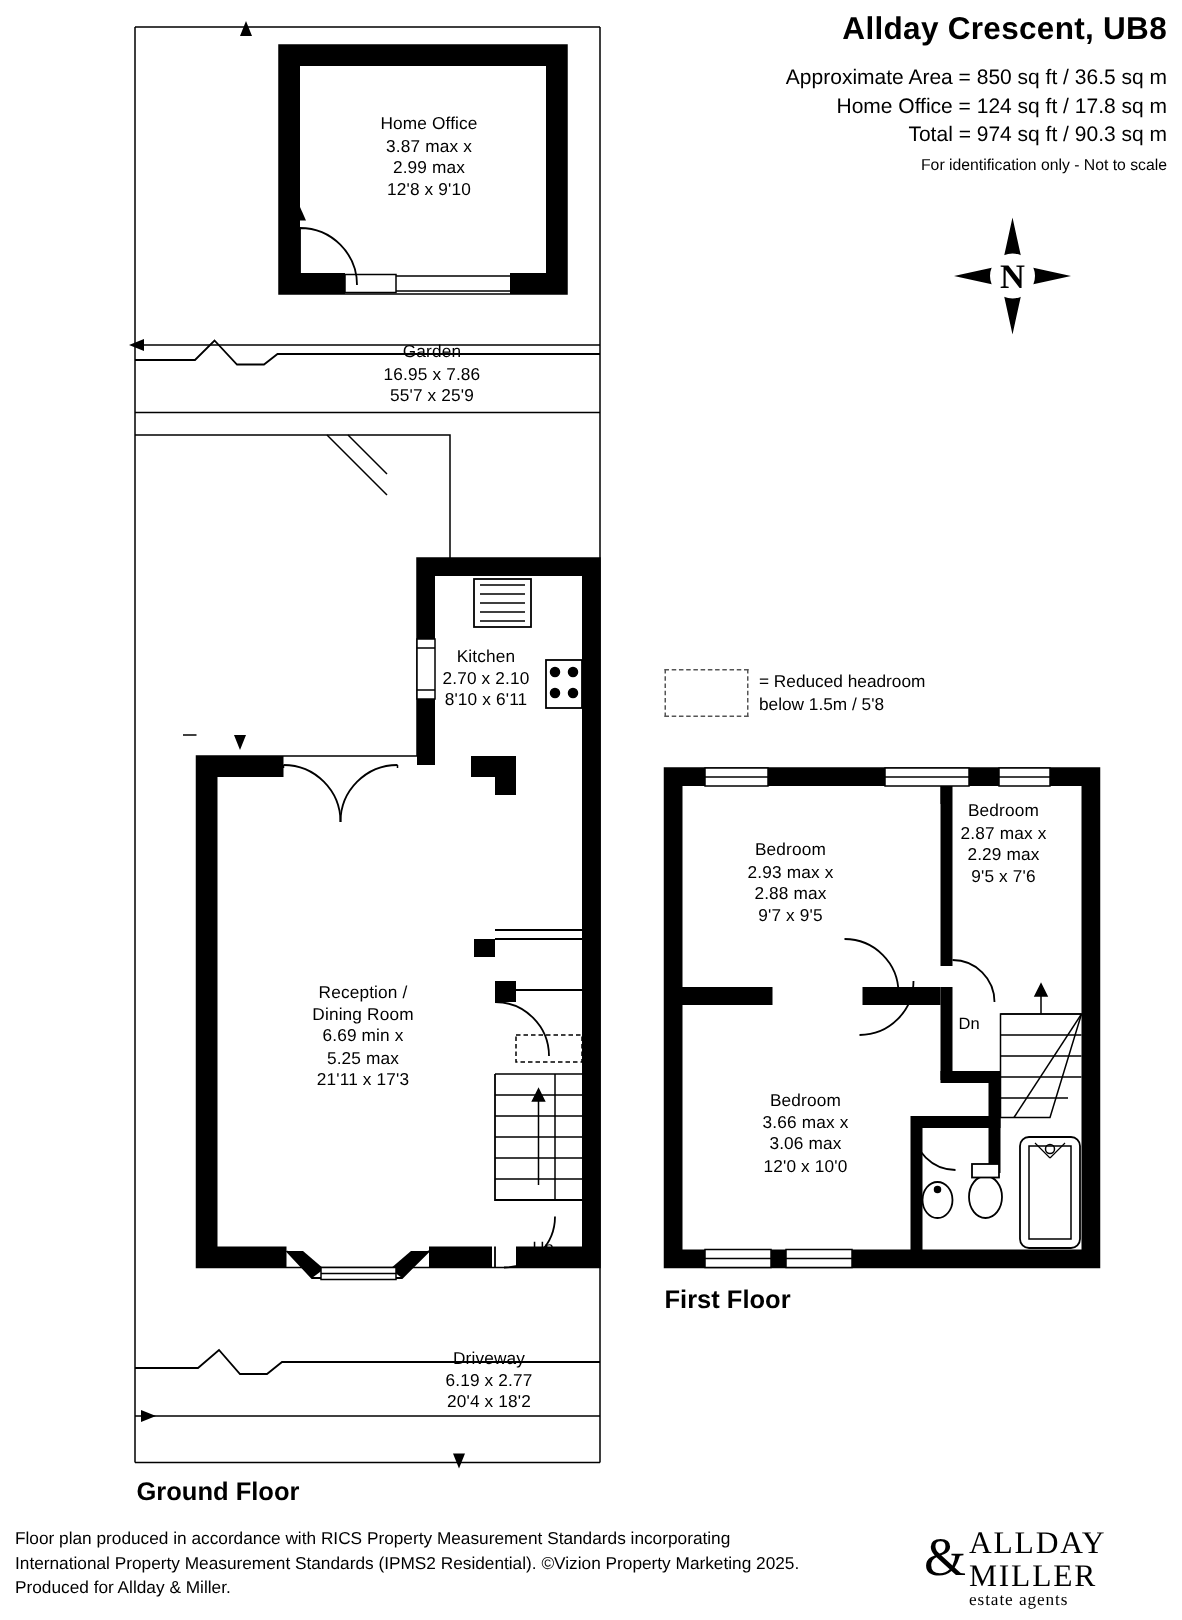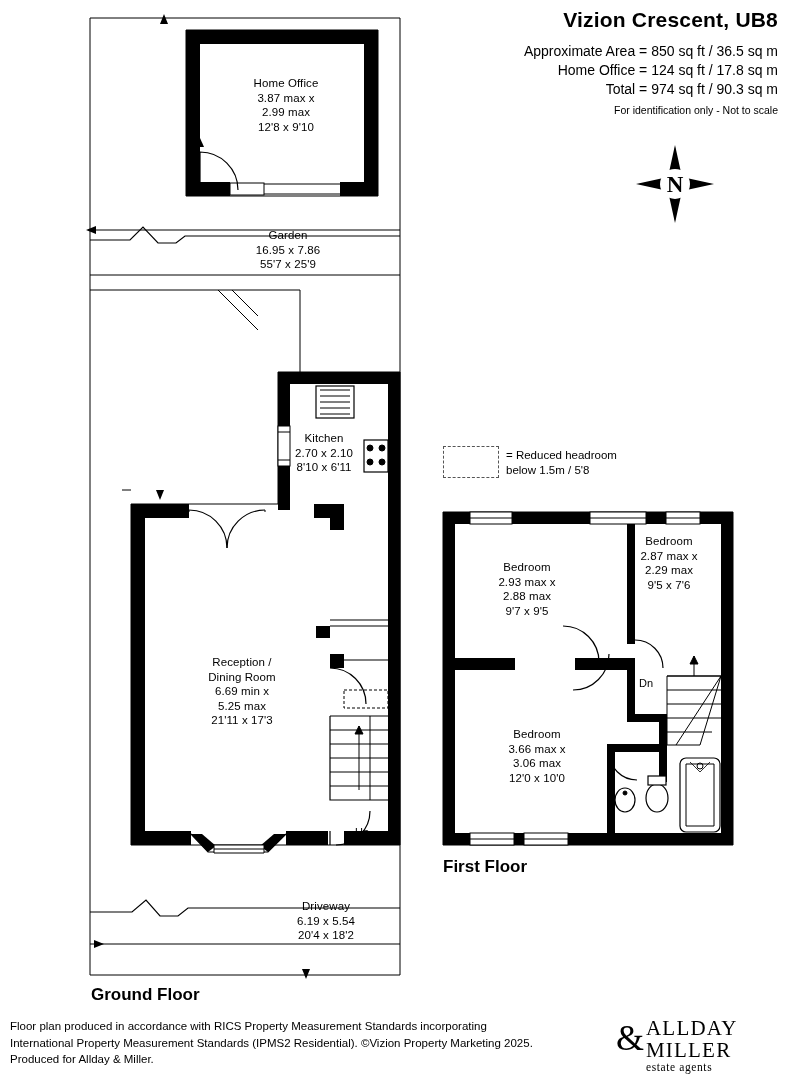--- a/index.html
+++ b/index.html
@@ -106,21 +106,21 @@
   
   #compass {
     left: 636px; top: 145px;
     width: 78px; height: 78px;
   }
   svg { display: block; }
 </style>
 </head>
 <body>
 
-<div class="abs" id="header-title">Vizion Crescent, UB8</div>
+<div class="abs" id="header-title">Allday Crescent, UB8</div>
 <div class="abs hdr-line" id="hdr-area">Approximate Area = 850 sq ft / 36.5 sq m</div>
 <div class="abs hdr-line" id="hdr-office">Home Office = 124 sq ft / 17.8 sq m</div>
 <div class="abs hdr-line" id="hdr-total">Total = 974 sq ft / 90.3 sq m</div>
 <div class="abs hdr-line" id="hdr-note">For identification only - Not to scale</div>
 
 <div class="abs" id="compass">
   <svg width="78" height="78" viewBox="0 0 78 78">
     <polygon points="39,0 46,32 78,39 46,46 39,78 32,46 0,39 32,32" fill="#000000"></polygon>
     <polygon points="39,2 44,33 75,39 44,45 39,76 34,45 3,39 34,33" fill="#000000"></polygon>
     <circle cx="39" cy="39" r="15" fill="#ffffff"></circle>
@@ -283,21 +283,21 @@
 55'7 x 25'9</div>
 <div class="abs lbl ctr" style="left:259px; top:431px; width:130px;">Kitchen
 2.70 x 2.10
 8'10 x 6'11</div>
 <div class="abs lbl ctr" style="left:168px; top:655px; width:148px;">Reception /
 Dining Room
 6.69 min x
 5.25 max
 21'11 x 17'3</div>
 <div class="abs lbl ctr" style="left:248px; top:899px; width:156px;">Driveway
-6.19 x 5.54
+6.19 x 2.77
 20'4 x 18'2</div>
 
 <div class="abs lbl ctr" style="left:459px; top:560px; width:136px;">Bedroom
 2.93 max x
 2.88 max
 9'7 x 9'5</div>
 <div class="abs lbl ctr" style="left:594px; top:534px; width:150px;">Bedroom
 2.87 max x
 2.29 max
 9'5 x 7'6</div>

